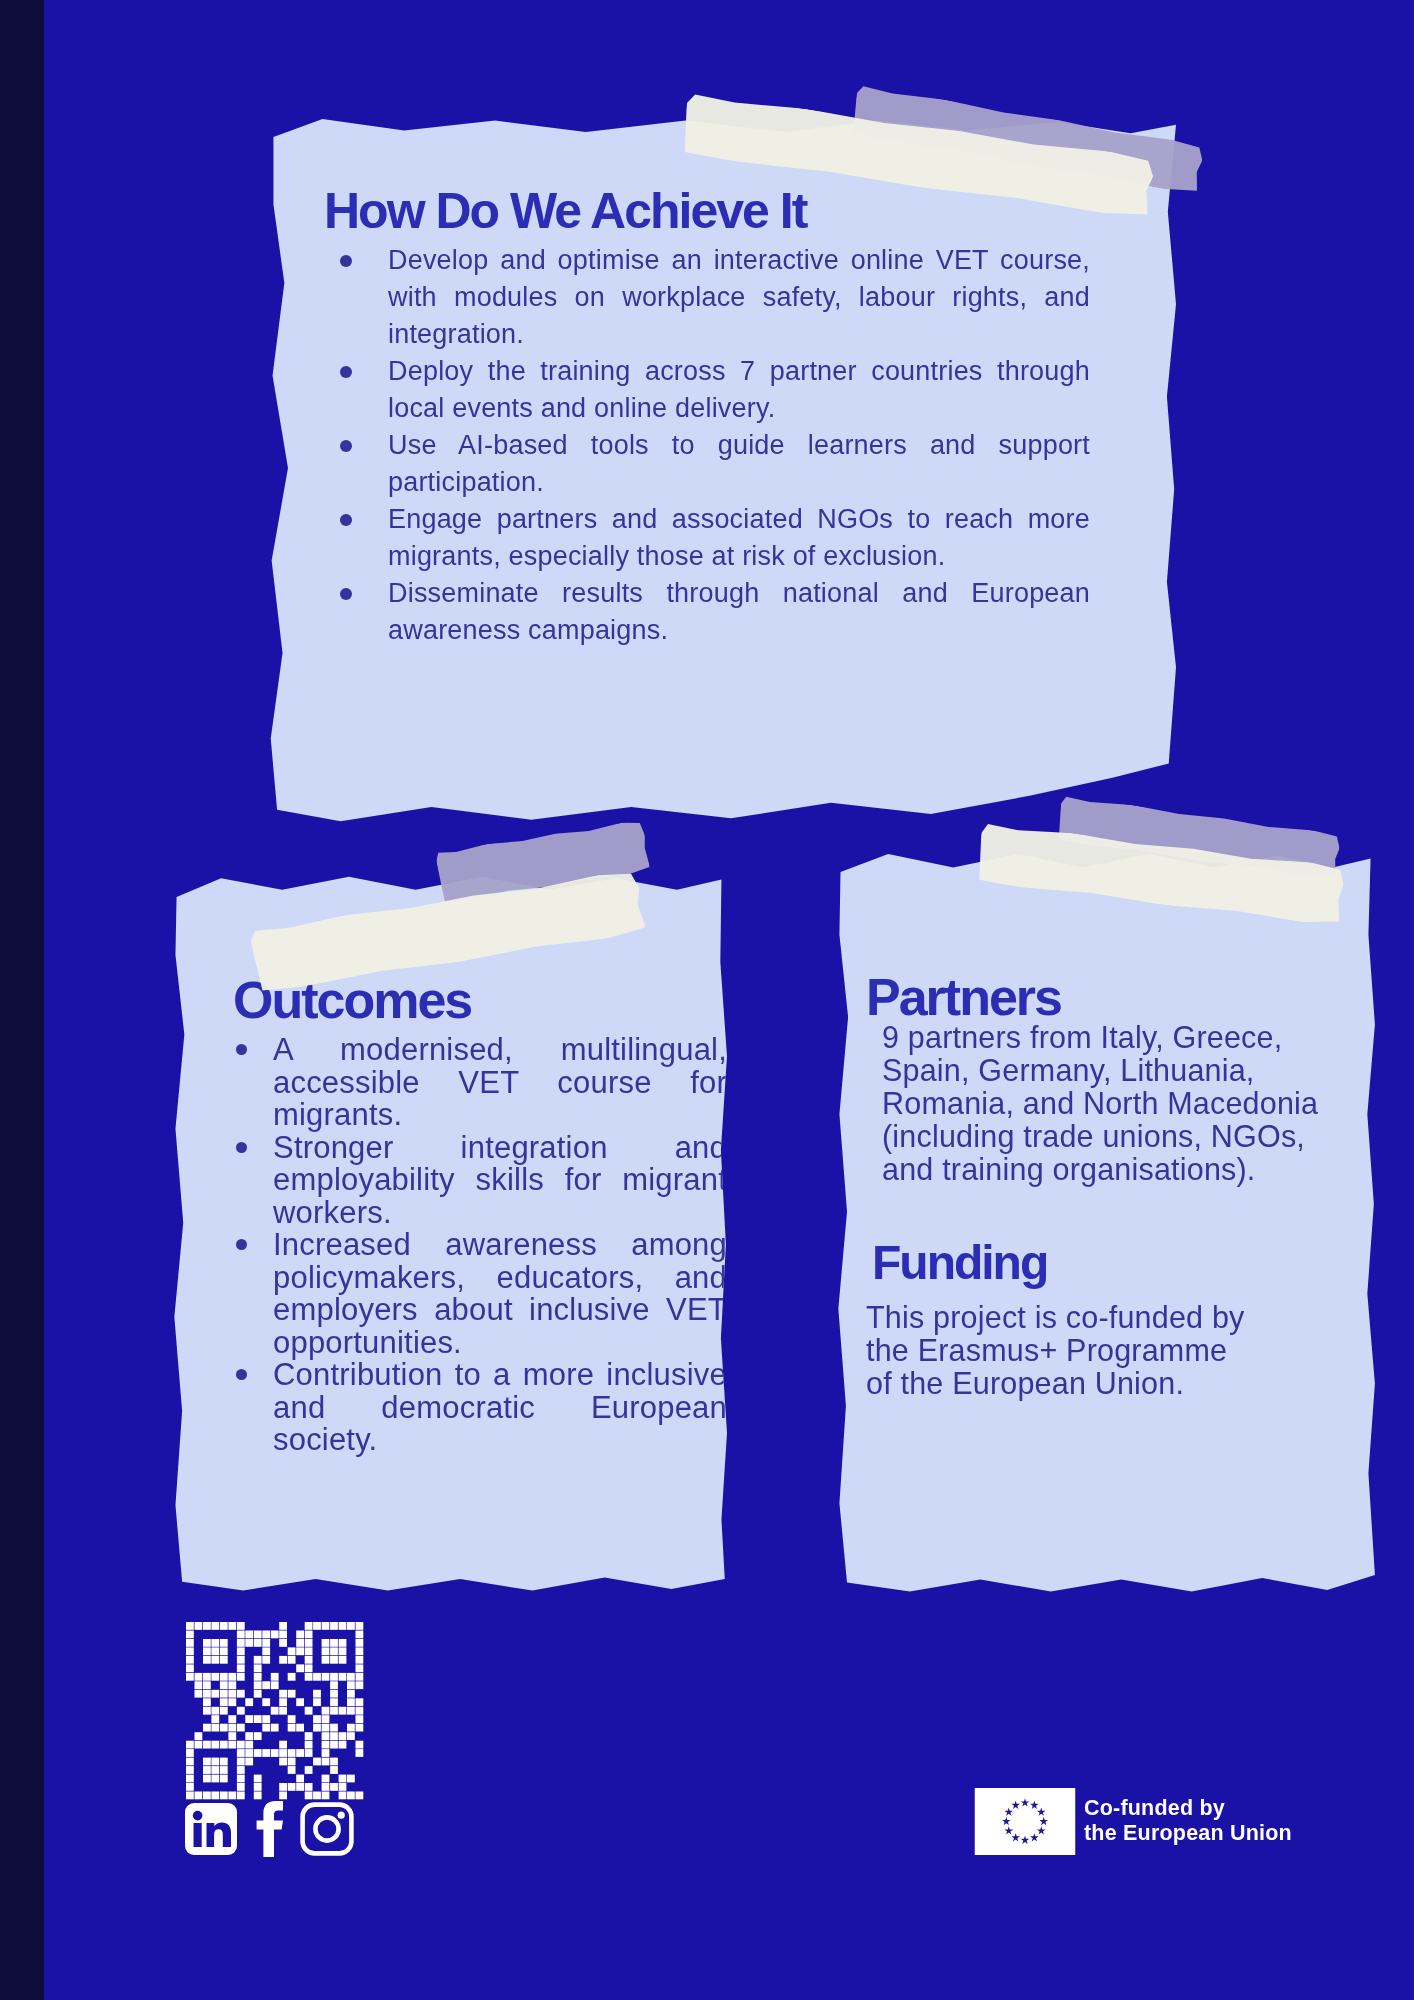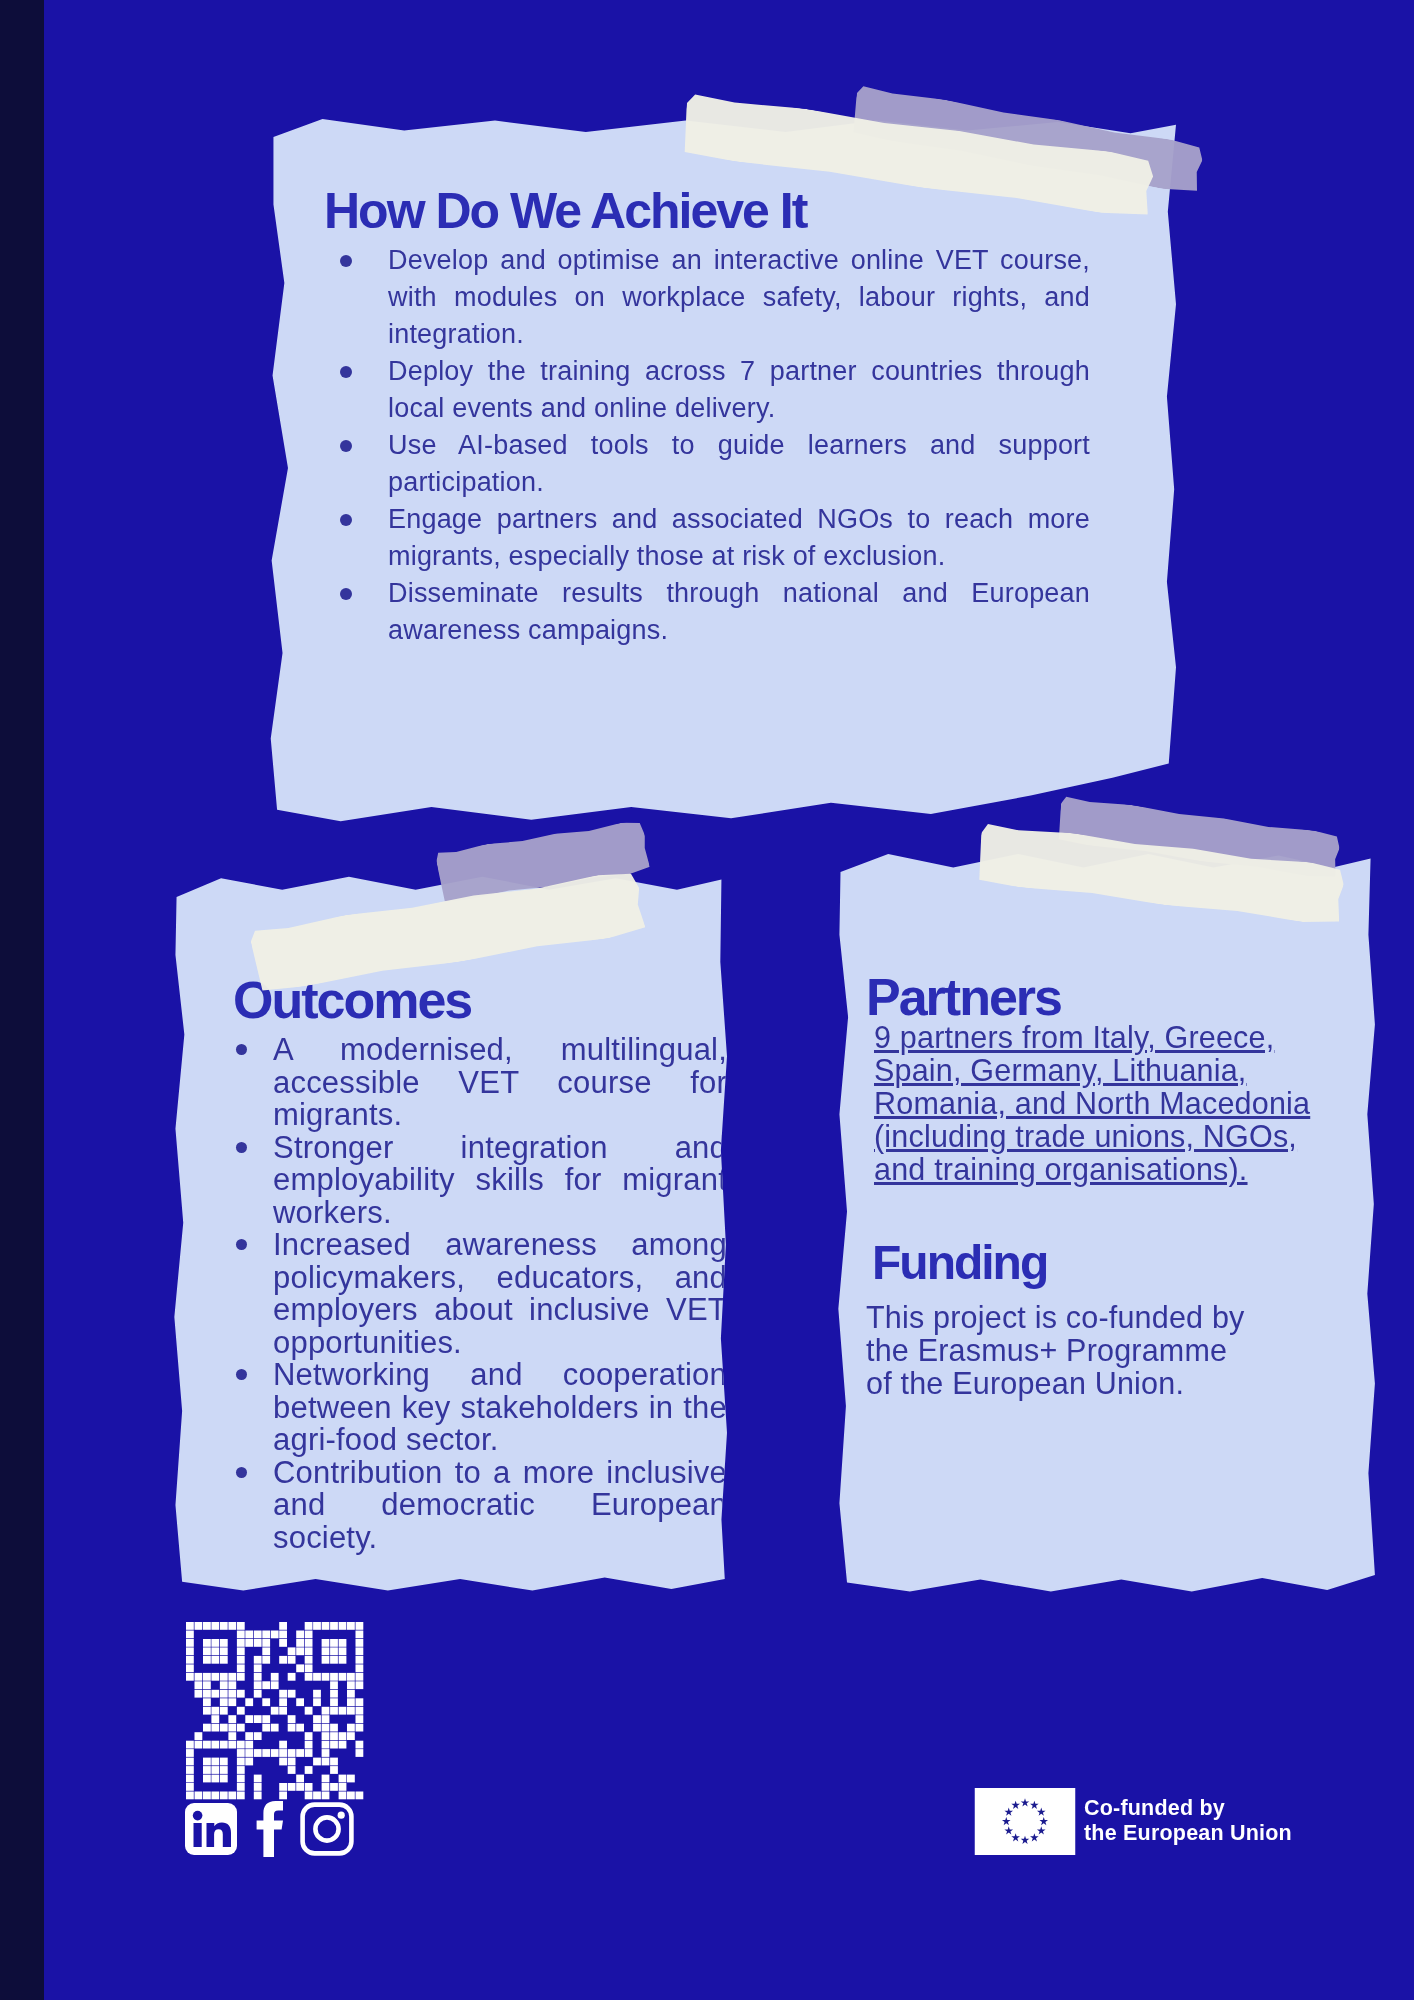--- a/index.html
+++ b/index.html
@@ -83,21 +83,21 @@
   }
   .card-outcomes li::before{
     content:"";position:absolute;left:3px;top:10px;
     width:11px;height:11px;border-radius:50%;background:#34359c;
   }
   .card p{
     position:absolute;margin:0;
     color:#34359c;font-size:30.5px;line-height:33px;letter-spacing:0.2px;
     white-space:pre-line;
   }
-  .p-partners{left:40px;top:176px;width:492px;text-decoration:underline;}
+  .p-partners{left:48px;top:176px;width:492px;}
   .p-funding{left:32px;top:456px;width:492px;}
   
   .qr{position:absolute;left:142px;top:1622px;width:178px;height:178px;z-index:2;}
   .qr svg{display:block;width:100%;height:100%;fill:#ffffff;}
   .socials{
     position:absolute;left:140px;top:1800px;height:58px;
     display:flex;align-items:center;gap:15px;z-index:2;
   }
   .social{display:block;width:54px;height:56px;}
   .social.facebook{width:32px;}
@@ -130,21 +130,20 @@
   </section>
   <div class="tape tape-lav t1-lav"></div>
   <div class="tape tape-white t1-white"></div>
 
   <section class="card card-outcomes">
     <h2>Outcomes</h2>
     <ul>
       <li>A modernised, multilingual, accessible VET course for migrants.</li>
       <li>Stronger integration and employability skills for migrant workers.</li>
       <li>Increased awareness among policymakers, educators, and employers about inclusive VET opportunities.</li>
-      <li>Networking and cooperation between key stakeholders in the agri-food sector.</li>
       <li>Contribution to a more inclusive and democratic European society.</li>
     </ul>
   </section>
   <div class="tape tape-lav t2-lav"></div>
   <div class="tape tape-white t2-white"></div>
 
   <section class="card card-partners">
     <h2 class="h2-partners">Partners</h2>
     <p class="p-partners">9 partners from Italy, Greece,
 Spain, Germany, Lithuania,

